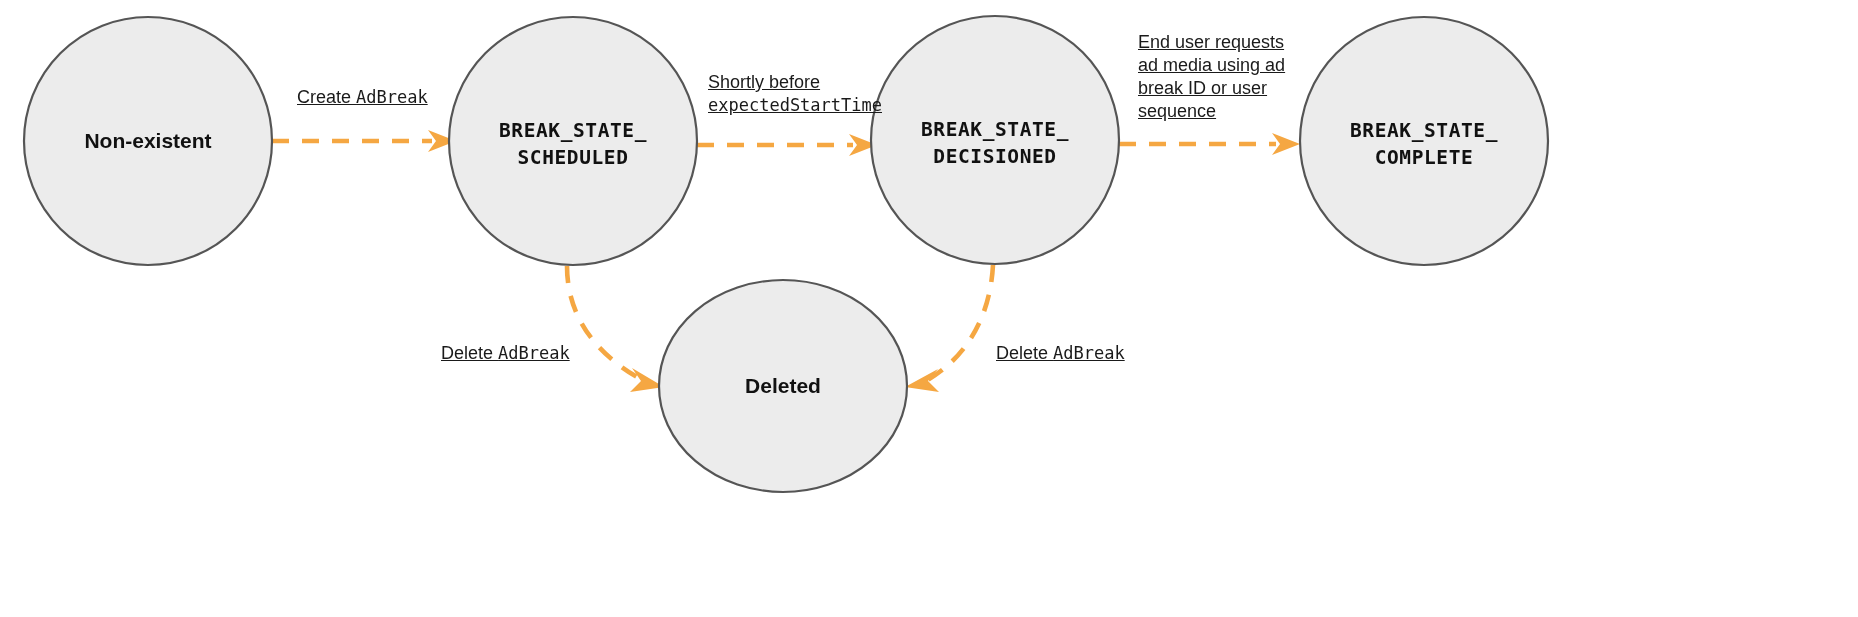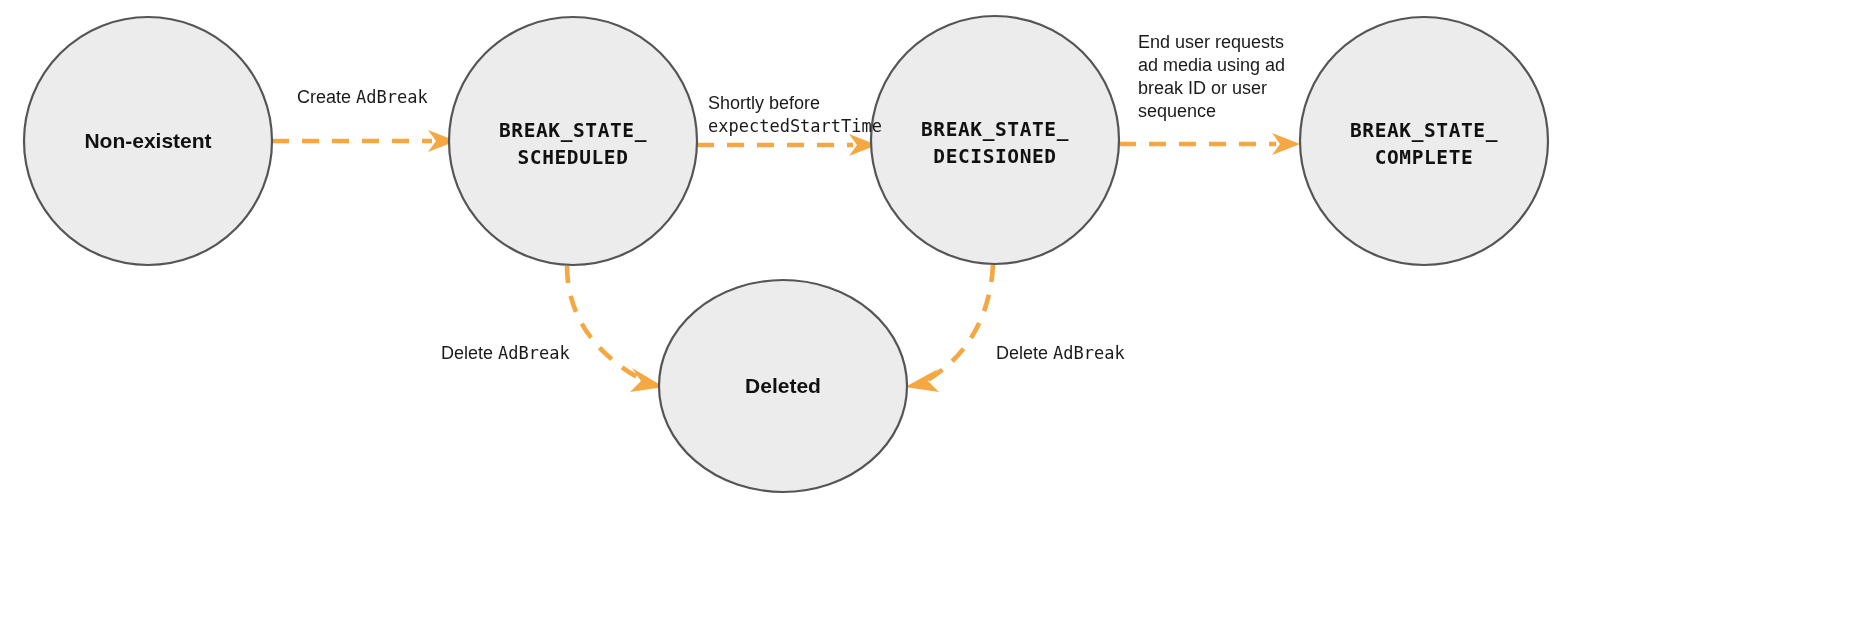--- a/index.html
+++ b/index.html
@@ -56,20 +56,21 @@
     fill: #f5a742;
     stroke: none;
   }
   .edge-label-box {
     position: absolute;
     line-height: 23px;
     white-space: pre;
     color: #1a1a1a;
     font-size: 18px;
     font-family: "Liberation Sans", sans-serif;
+    text-decoration: underline;
   }
   .edge-label-box .mono {
     font-family: "DejaVu Sans Mono", monospace;
     font-size: 17px;
   }
 </style>
 </head>
 <body>
 
 <div id="diagram-root">
@@ -125,21 +126,21 @@
     </g>
 
     <g>
       <ellipse class="node-ellipse" cx="783" cy="386" rx="124" ry="106"></ellipse>
       <text class="node-label" x="783" y="387">Deleted</text>
     </g>
   </svg>
 
   <div class="edge-label-box" style="left:297px; top:86px;"><span>Create </span><span class="mono">AdBreak</span></div>
 
-  <div class="edge-label-box" style="left:708px; top:92px;"><span>Shortly before</span><br><span class="mono">expectedStartTime</span></div>
+  <div class="edge-label-box" style="left:708px; top:71px;"><span>Shortly before</span><br><span class="mono">expectedStartTime</span></div>
 
   <div class="edge-label-box" style="left:1138px; top:31px;"><span>End user requests</span><br><span>ad media using ad</span><br><span>break ID or user</span><br><span>sequence</span></div>
 
   <div class="edge-label-box" style="left:441px; top:342px;"><span>Delete </span><span class="mono">AdBreak</span></div>
 
   <div class="edge-label-box" style="left:996px; top:342px;"><span>Delete </span><span class="mono">AdBreak</span></div>
 
 </div>
 
 </body></html>

